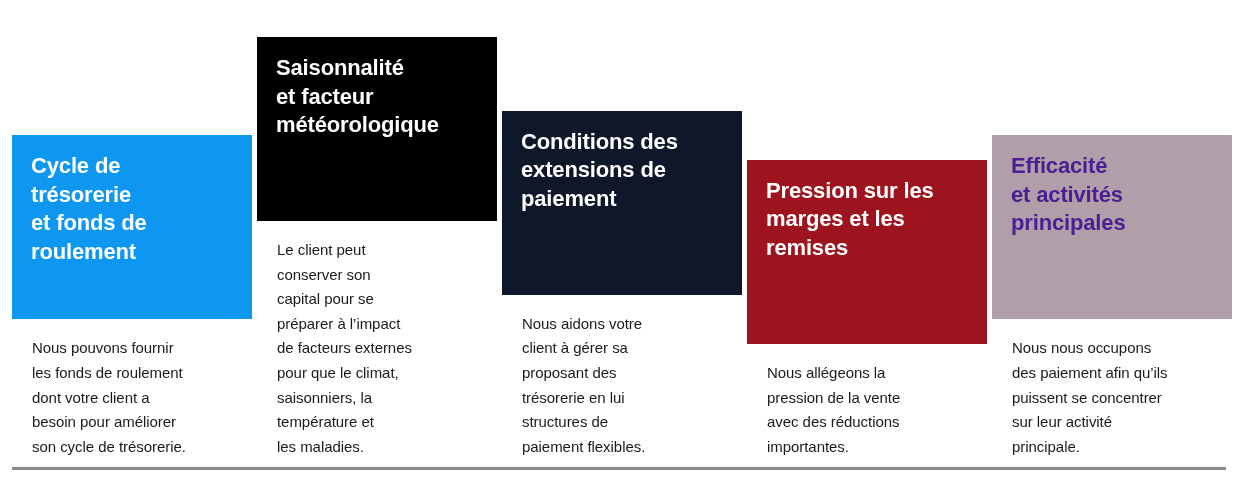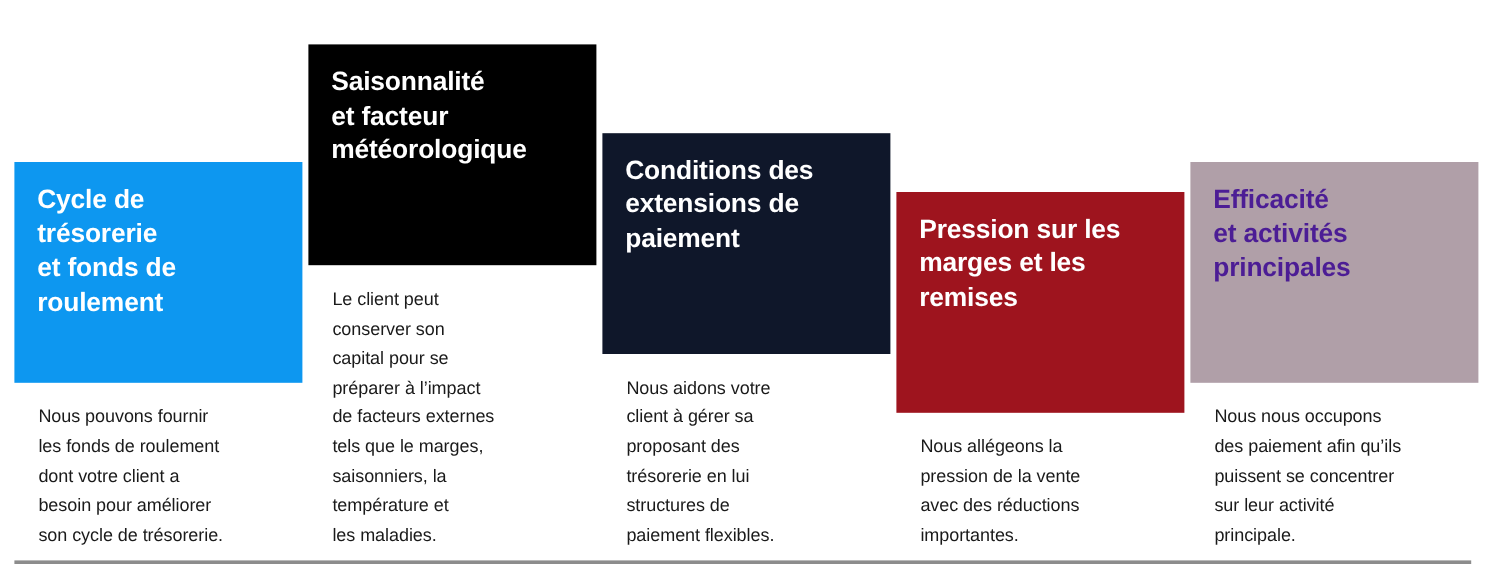--- a/index.html
+++ b/index.html
@@ -101,21 +101,21 @@
           <span class="title-line">Saisonnalité</span>
           <span class="title-line">et facteur</span>
           <span class="title-line">météorologique</span>
         </div>
         <div class="card-body">
           <span class="body-line">Le client peut</span>
           <span class="body-line">conserver son</span>
           <span class="body-line">capital pour se</span>
           <span class="body-line">préparer à l’impact</span>
           <span class="body-line">de facteurs externes</span>
-          <span class="body-line">tels que le marges,</span>
+          <span class="body-line">pour que le climat,</span>
           <span class="body-line">saisonniers, la</span>
           <span class="body-line">température et</span>
           <span class="body-line">les maladies.</span>
         </div>
       </div>
       <div class="column">
         <div class="card-header" style="background: #0f172a; color: rgb(255, 255, 255);">
           <span class="title-line">Conditions des</span>
           <span class="title-line">extensions de</span>
           <span class="title-line">paiement</span>

